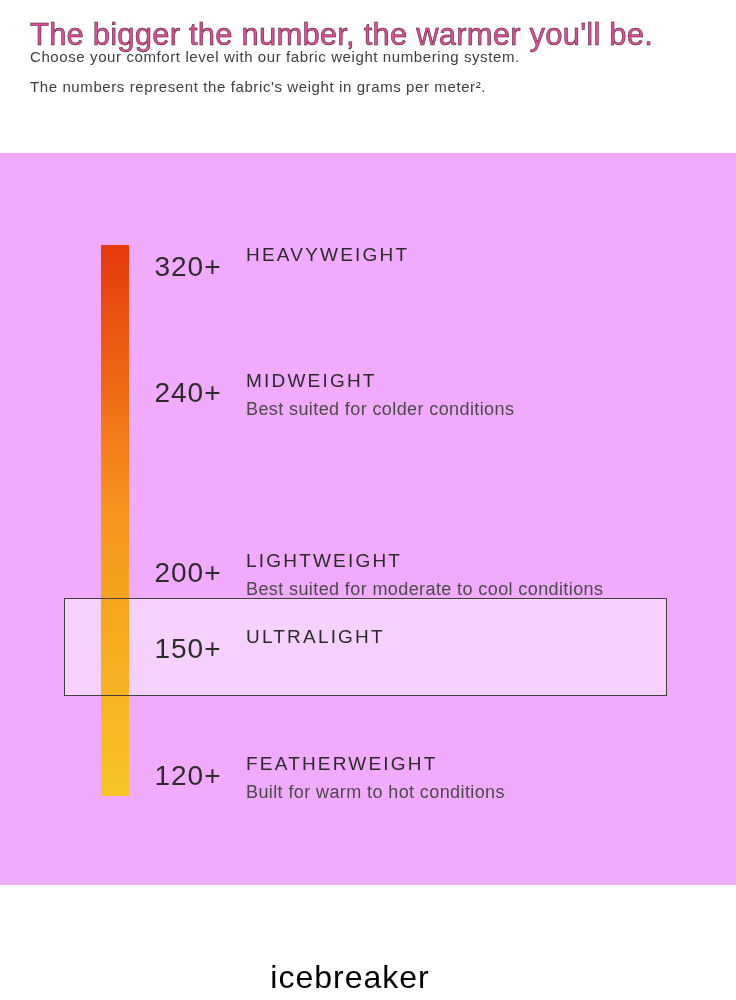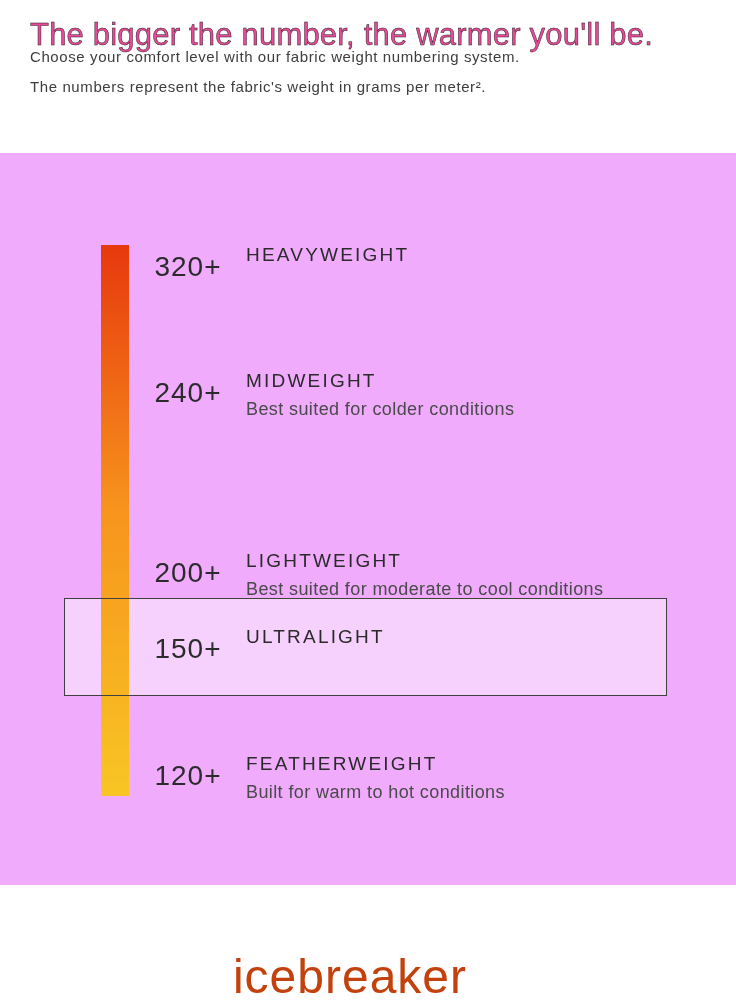--- a/index.html
+++ b/index.html
@@ -51,21 +51,21 @@
     padding-left:246px;font-size:19px;line-height:20px;font-weight:400;
     color:#2a2a2a;letter-spacing:2.2px;
   }
   .desc{
     padding-left:246px;margin-top:8px;font-size:18px;line-height:21px;
     font-weight:300;color:#4a4a4a;letter-spacing:0.4px;white-space:nowrap;
   }
   
   .logo{
     position:absolute;left:0;top:954px;width:700px;text-align:center;
-    font-size:48px;line-height:46px;font-weight:400;color:#c2410c;
+    font-size:32px;line-height:46px;font-weight:400;color:#000000;
     letter-spacing:1px;
   }
 </style>
 </head>
 <body>
 
 <div class="page">
 
   <h1 class="title">The bigger the number, the warmer you'll be.</h1>
 

